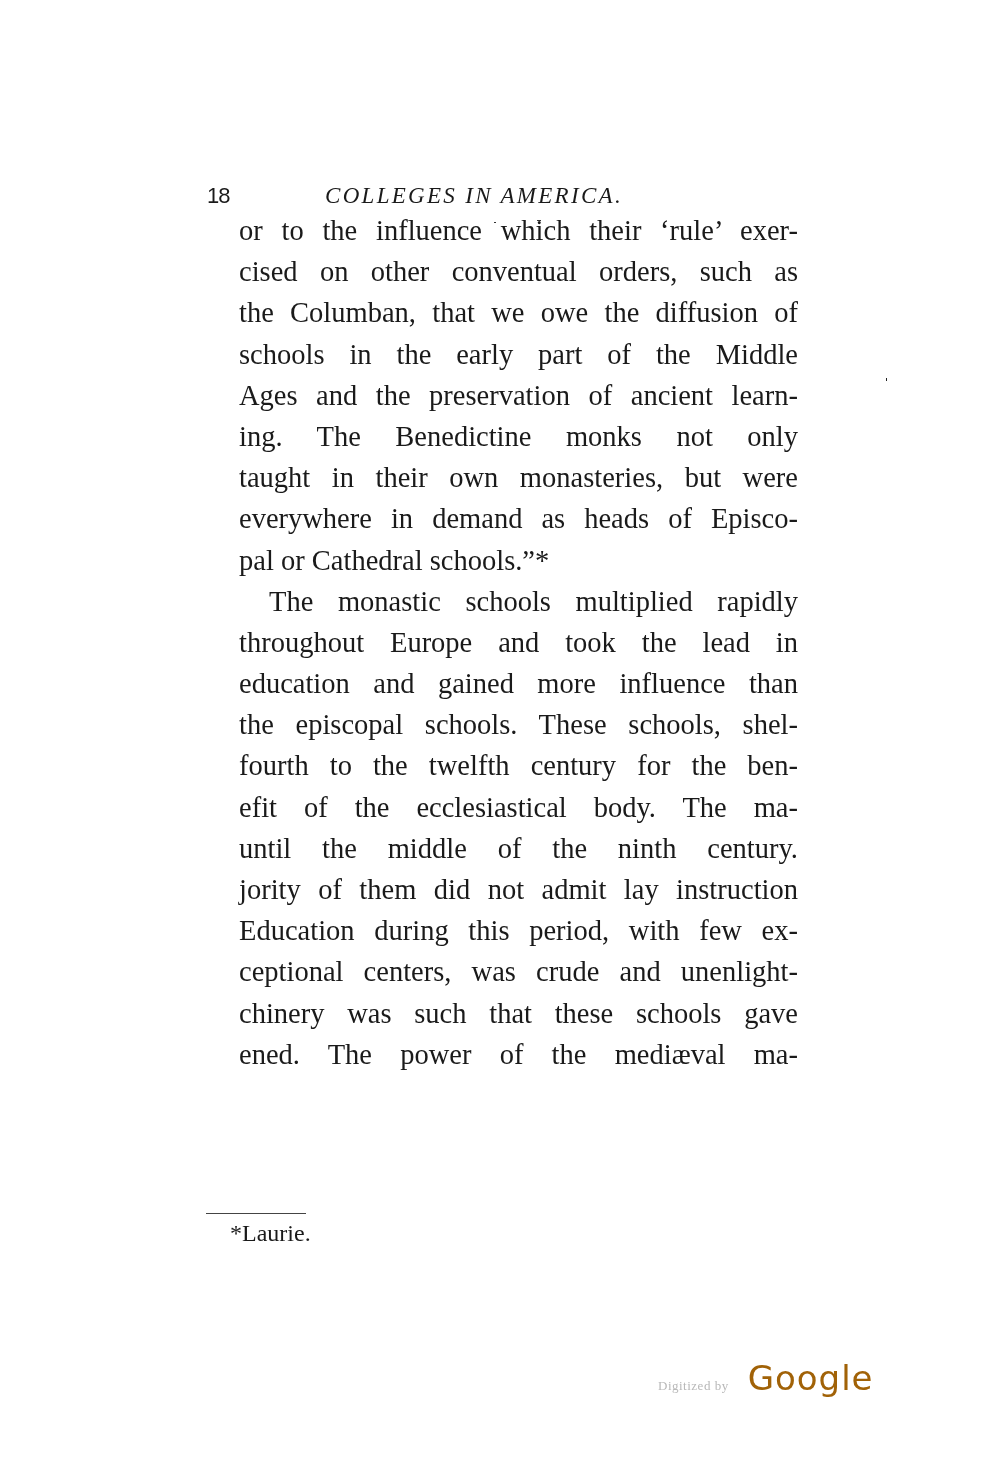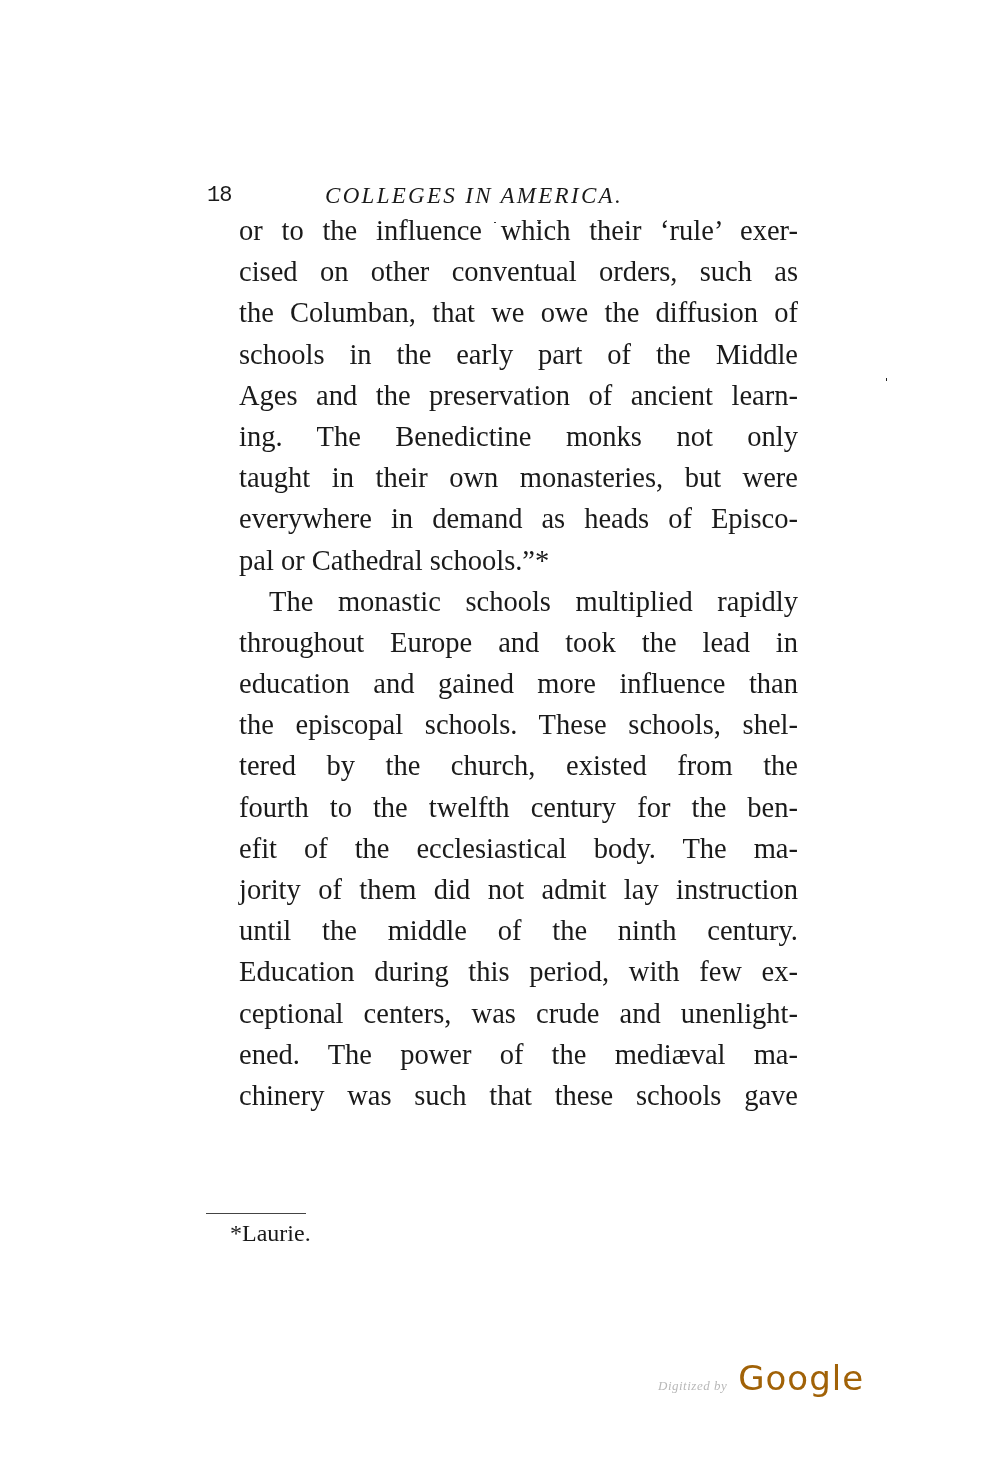--- a/index.html
+++ b/index.html
@@ -19,21 +19,21 @@
       position: absolute;
       top: 183px;
       left: 207px;
       width: 600px;
       height: 30px;
     }
     .page-number {
       position: absolute;
       left: 0;
       top: 0;
-      font-family: Liberation Mono, monospace;
+      font-family: Liberation Sans, sans-serif;
       font-size: 22px;
       letter-spacing: -1px;
     }
     .running-title {
       position: absolute;
       left: 118px;
       top: 0;
       font-family: "Liberation Serif", serif;
       font-style: italic;
       font-size: 23px;
@@ -92,22 +92,21 @@
     .watermark {
       position: absolute;
       left: 658px;
       top: 1358px;
       color: #b8b8b8;
       font-family: "Liberation Serif", serif;
     }
     .watermark .small {
       font-size: 13px;
       letter-spacing: 0.5px;
-      margin-right: 7px;
-      font-style: italic;
+      margin-right: 15px;
     }
     .watermark .brand {
       font-size: 34px;
       font-family: "DejaVu Sans", sans-serif;
       letter-spacing: 1px;
       color: #a16207;
     }
     .margin-mark {
       position: absolute;
       left: 886px;
@@ -137,29 +136,28 @@
   <span class="line">schools in the early part of the Middle</span>
   <span class="line">Ages and the preservation of ancient learn-</span>
   <span class="line">ing. The Benedictine monks not only</span>
   <span class="line">taught in their own monasteries, but were</span>
   <span class="line">everywhere in demand as heads of Episco-</span>
   <span class="line last">pal or Cathedral schools.”*</span>
   <span class="line indent">The monastic schools multiplied rapidly</span>
   <span class="line">throughout Europe and took the lead in</span>
   <span class="line">education and gained more influence than</span>
   <span class="line">the episcopal schools. These schools, shel-</span>
-  <span class="line">tered by the church, existed from the</span>
   <span class="line">fourth to the twelfth century for the ben-</span>
   <span class="line">efit of the ecclesiastical body. The ma-</span>
+  <span class="line">until the middle of the ninth century.</span>
   <span class="line">jority of them did not admit lay instruction</span>
-  <span class="line">until the middle of the ninth century.</span>
   <span class="line">Education during this period, with few ex-</span>
   <span class="line">ceptional centers, was crude and unenlight-</span>
+  <span class="line">chinery was such that these schools gave</span>
   <span class="line">ened. The power of the mediæval ma-</span>
-  <span class="line">chinery was such that these schools gave</span>
 </div>
 
 <div class="footnote-rule"></div>
 <div class="footnote">*Laurie.</div>
 
 <div class="margin-mark"></div>
 
 <div class="watermark">
   <span class="small">Digitized by</span>
   <span class="brand">Google</span>

